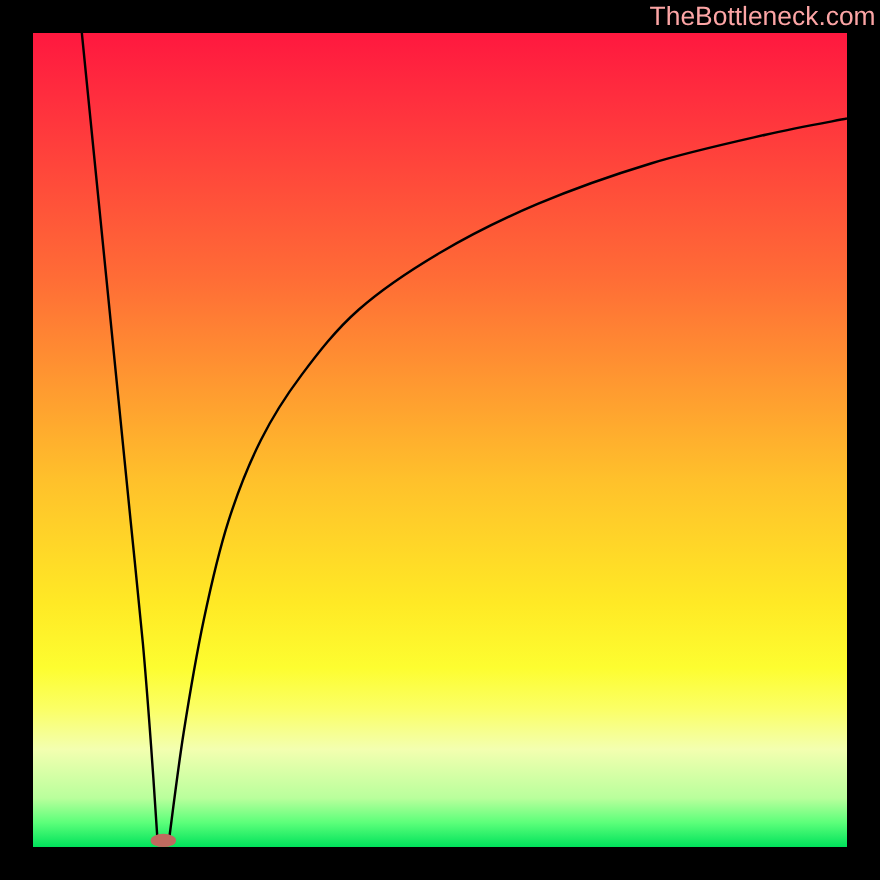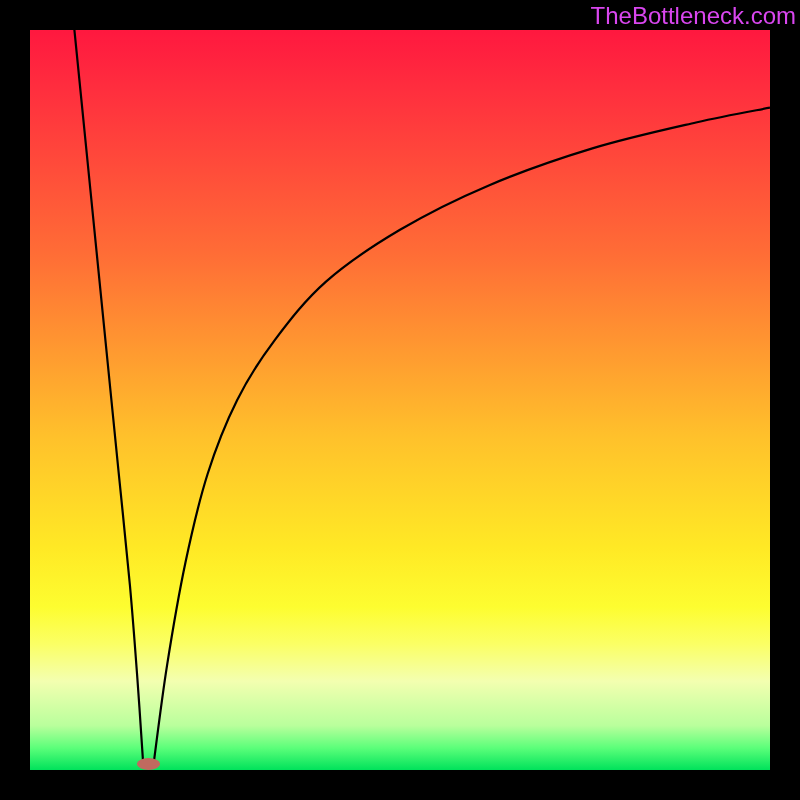--- a/index.html
+++ b/index.html
@@ -28,21 +28,21 @@
         #f3ffb0 88%,
         #b9ff9c 94%,
         #5cff7a 97%,
         #00e25b 100%
       );
     }
     .watermark {
       position: absolute;
       top: 2px;
       right: 4px;
-      color: #d946ef;
+      color: #fca5a5;
       font-size: 24px;
       font-weight: 500;
       z-index: 10;
     }
     .curve-svg {
       position: absolute;
       left: 0;
       top: 0;
       width: 740px;
       height: 740px;

